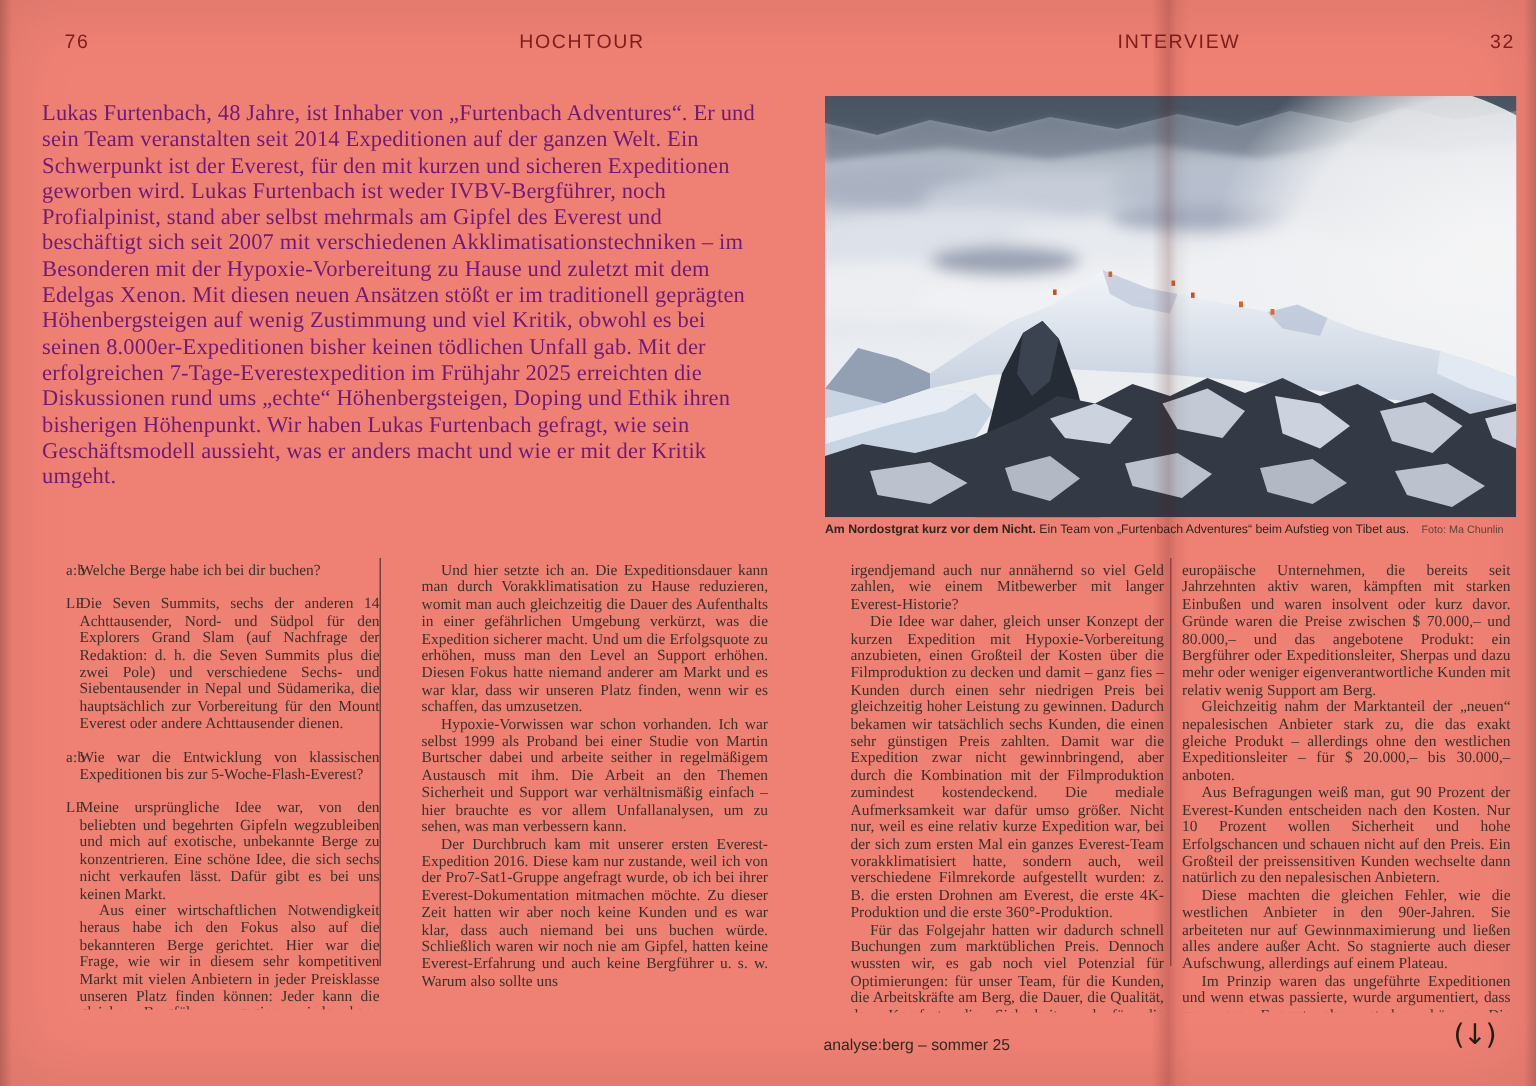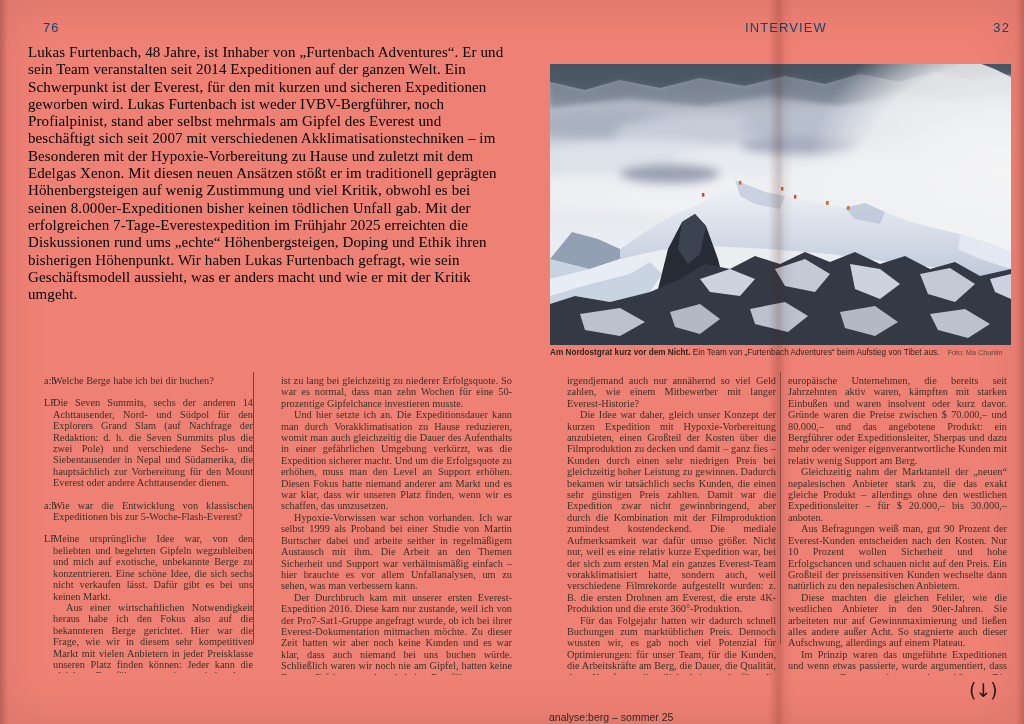--- a/index.html
+++ b/index.html
@@ -5,29 +5,29 @@
   html,body{margin:0;padding:0;background:#555;}
   #spread{
     position:relative;width:1024px;height:724px;overflow:hidden;
     background:#ef8074;
     font-family:"Liberation Serif",serif;
     color:#372e27;
     box-shadow:inset 0 0 50px rgba(0,0,0,.10);
   }
   
   .hdr{position:absolute;top:20px;font-family:"Liberation Sans",sans-serif;
-       font-size:13px;letter-spacing:1.1px;font-weight:500;color:#0c4a6e;}
+       font-size:13px;letter-spacing:1.1px;font-weight:500;color:#7f1d1d;}
   #pnum-left{left:43px;}
   #title-left{left:288px;width:200px;text-align:center;}
   #title-right{left:686px;width:200px;text-align:center;}
   #pnum-right{right:14px;}
   
-  #intro{position:absolute;left:28px;top:44px;width:482px;
+  #intro{position:absolute;left:28px;top:68px;width:482px;
          font-size:15px;line-height:17.3px;letter-spacing:.1px;
-         text-align:left;color:#000000;}
+         text-align:left;color:#701a75;}
   
   .col{position:absolute;top:375px;font-size:10.3px;line-height:11.4px;
        text-align:justify;color:#3a3129;overflow:hidden;hyphens:auto;}
   #col1{left:28px;width:225px;height:298px;padding-left:0;}
   #col1 .inner{padding-left:25px;}
   #col2{left:281px;width:231px;height:300px;}
   #col3{left:567px;width:209px;height:300px;}
   #col4{left:788px;width:219px;height:300px;}
   .col-item{position:relative;}
   .col-item.has-label{margin-top:11px;}
@@ -47,30 +47,31 @@
   
   #photo{position:absolute;left:550px;top:64px;width:461px;height:281px;overflow:hidden;}
   #photo svg{display:block;width:461px;height:281px;}
   
   #caption{position:absolute;left:550px;top:348px;width:461px;
            font-family:"Liberation Sans",sans-serif;font-size:8.2px;color:#2e2620;}
   #caption .cb{font-weight:700;}
   #caption .credit{font-size:7.2px;color:#5c453d;margin-left:6px;}
   
   #imprint{position:absolute;left:549px;top:691px;
-           font-family:"Liberation Sans",sans-serif;font-size:10.5px;color:#33291f;margin-top:20px;}
+           font-family:"Liberation Sans",sans-serif;font-size:10.5px;color:#33291f;}
   #pageturn{position:absolute;left:969px;top:679px;font-size:19px;color:#231d18;
             font-family:"DejaVu Sans",sans-serif;letter-spacing:-1px;}
 </style>
 </head>
 <body>
 
 <div id="spread">
 
   <div class="hdr" id="pnum-left">76</div>
+  <div class="hdr" id="title-left">HOCHTOUR</div>
   <div class="hdr" id="title-right">INTERVIEW</div>
   <div class="hdr" id="pnum-right">32</div>
 
   <div id="intro">Lukas Furtenbach, 48 Jahre, ist Inhaber von „Furtenbach Adventures“. Er und sein Team veranstalten seit 2014 Expeditionen auf der ganzen Welt. Ein Schwerpunkt ist der Everest, für den mit kurzen und sicheren Expeditionen geworben wird. Lukas Furtenbach ist weder IVBV-Bergführer, noch Profialpinist, stand aber selbst mehrmals am Gipfel des Everest und beschäftigt sich seit 2007 mit verschiedenen Akklimatisationstechniken – im Besonderen mit der Hypoxie-Vorbereitung zu Hause und zuletzt mit dem Edelgas Xenon. Mit diesen neuen Ansätzen stößt er im traditionell geprägten Höhenbergsteigen auf wenig Zustimmung und viel Kritik, obwohl es bei seinen 8.000er-Expeditionen bisher keinen tödlichen Unfall gab. Mit der erfolgreichen 7-Tage-Everestexpedition im Frühjahr 2025 erreichten die Diskussionen rund ums „echte“ Höhenbergsteigen, Doping und Ethik ihren bisherigen Höhenpunkt. Wir haben Lukas Furtenbach gefragt, wie sein Geschäftsmodell aussieht, was er anders macht und wie er mit der Kritik umgeht.</div>
 
   <div id="photo">
     <svg viewBox="0 0 461 281" preserveAspectRatio="none">
       <defs>
         <linearGradient id="sky" x1="0" y1="0" x2="0" y2="1">
           <stop offset="0" stop-color="#5c6878"></stop>
@@ -155,21 +156,20 @@
     <div class="inner">
         <div class="col-item has-label"><span class="qa-label">a:b</span><span>Welche Berge habe ich bei dir buchen?</span></div>
         <div class="col-item has-label"><span class="qa-label">LF</span><span>Die Seven Summits, sechs der anderen 14 Achttausender, Nord- und Südpol für den Explorers Grand Slam (auf Nachfrage der Redaktion: d. h. die Seven Summits plus die zwei Pole) und verschiedene Sechs- und Siebentausender in Nepal und Südamerika, die hauptsächlich zur Vorbereitung für den Mount Everest oder andere Achttausender dienen.</span></div>
         <div class="col-item has-label"><span class="qa-label">a:b</span><span>Wie war die Entwicklung von klassischen Expeditionen bis zur 5-Woche-Flash-Everest?</span></div>
         <div class="col-item has-label"><span class="qa-label">LF</span><span>Meine ursprüngliche Idee war, von den beliebten und begehrten Gipfeln wegzubleiben und mich auf exotische, unbekannte Berge zu konzentrieren. Eine schöne Idee, die sich sechs nicht verkaufen lässt. Dafür gibt es bei uns keinen Markt.</span></div>
         <div class="col-item indent"><span>Aus einer wirtschaftlichen Notwendigkeit heraus habe ich den Fokus also auf die bekannteren Berge gerichtet. Hier war die Frage, wie wir in diesem sehr kompetitiven Markt mit vielen Anbietern in jeder Preisklasse unseren Platz finden können: Jeder kann die gleichen Bergführer engagieren, jeder kann denselben Komfort und Luxus bieten – das ist alles leicht reproduzierbar. Wo ich allerdings schon immer ein Problem sah und damit auch meine Nische erkannte, war die Expeditionsdauer: Sie</span></div>
       </div>
   </div>
   <div class="rule" id="rule-left"></div>
   <div class="col" id="col2">
-      <div class="col-item"><span>ist zu lang bei gleichzeitig zu niederer Erfolgsquote. So war es normal, dass man zehn Wochen für eine 50-prozentige Gipfelchance investieren musste.</span></div>
       <div class="col-item indent"><span>Und hier setzte ich an. Die Expeditionsdauer kann man durch Vorakklimatisation zu Hause reduzieren, womit man auch gleichzeitig die Dauer des Aufenthalts in einer gefährlichen Umgebung verkürzt, was die Expedition sicherer macht. Und um die Erfolgsquote zu erhöhen, muss man den Level an Support erhöhen. Diesen Fokus hatte niemand anderer am Markt und es war klar, dass wir unseren Platz finden, wenn wir es schaffen, das umzusetzen.</span></div>
       <div class="col-item indent"><span>Hypoxie-Vorwissen war schon vorhanden. Ich war selbst 1999 als Proband bei einer Studie von Martin Burtscher dabei und arbeite seither in regelmäßigem Austausch mit ihm. Die Arbeit an den Themen Sicherheit und Support war verhältnismäßig einfach – hier brauchte es vor allem Unfallanalysen, um zu sehen, was man verbessern kann.</span></div>
       <div class="col-item indent"><span>Der Durchbruch kam mit unserer ersten Everest-Expedition 2016. Diese kam nur zustande, weil ich von der Pro7-Sat1-Gruppe angefragt wurde, ob ich bei ihrer Everest-Dokumentation mitmachen möchte. Zu dieser Zeit hatten wir aber noch keine Kunden und es war klar, dass auch niemand bei uns buchen würde. Schließlich waren wir noch nie am Gipfel, hatten keine Everest-Erfahrung und auch keine Bergführer u. s. w. Warum also sollte uns</span></div>
     </div>
   <div class="col" id="col3">
       <div class="col-item"><span>irgendjemand auch nur annähernd so viel Geld zahlen, wie einem Mitbewerber mit langer Everest-Historie?</span></div>
       <div class="col-item indent"><span>Die Idee war daher, gleich unser Konzept der kurzen Expedition mit Hypoxie-Vorbereitung anzubieten, einen Großteil der Kosten über die Filmproduktion zu decken und damit – ganz fies – Kunden durch einen sehr niedrigen Preis bei gleichzeitig hoher Leistung zu gewinnen. Dadurch bekamen wir tatsächlich sechs Kunden, die einen sehr günstigen Preis zahlten. Damit war die Expedition zwar nicht gewinnbringend, aber durch die Kombination mit der Filmproduktion zumindest kostendeckend. Die mediale Aufmerksamkeit war dafür umso größer. Nicht nur, weil es eine relativ kurze Expedition war, bei der sich zum ersten Mal ein ganzes Everest-Team vorakklimatisiert hatte, sondern auch, weil verschiedene Filmrekorde aufgestellt wurden: z. B. die ersten Drohnen am Everest, die erste 4K-Produktion und die erste 360°-Produktion.</span></div>
       <div class="col-item indent"><span>Für das Folgejahr hatten wir dadurch schnell Buchungen zum marktüblichen Preis. Dennoch wussten wir, es gab noch viel Potenzial für Optimierungen: für unser Team, für die Kunden, die Arbeitskräfte am Berg, die Dauer, die Qualität, den Komfort, die Sicherheit und für die Erfolgschancen. Das klar definierte Ziel war, die sichersten und erfolgreichsten Everest-Anbieter zu werden.</span></div>
     </div>
   <div class="rule" id="rule-right"></div>

